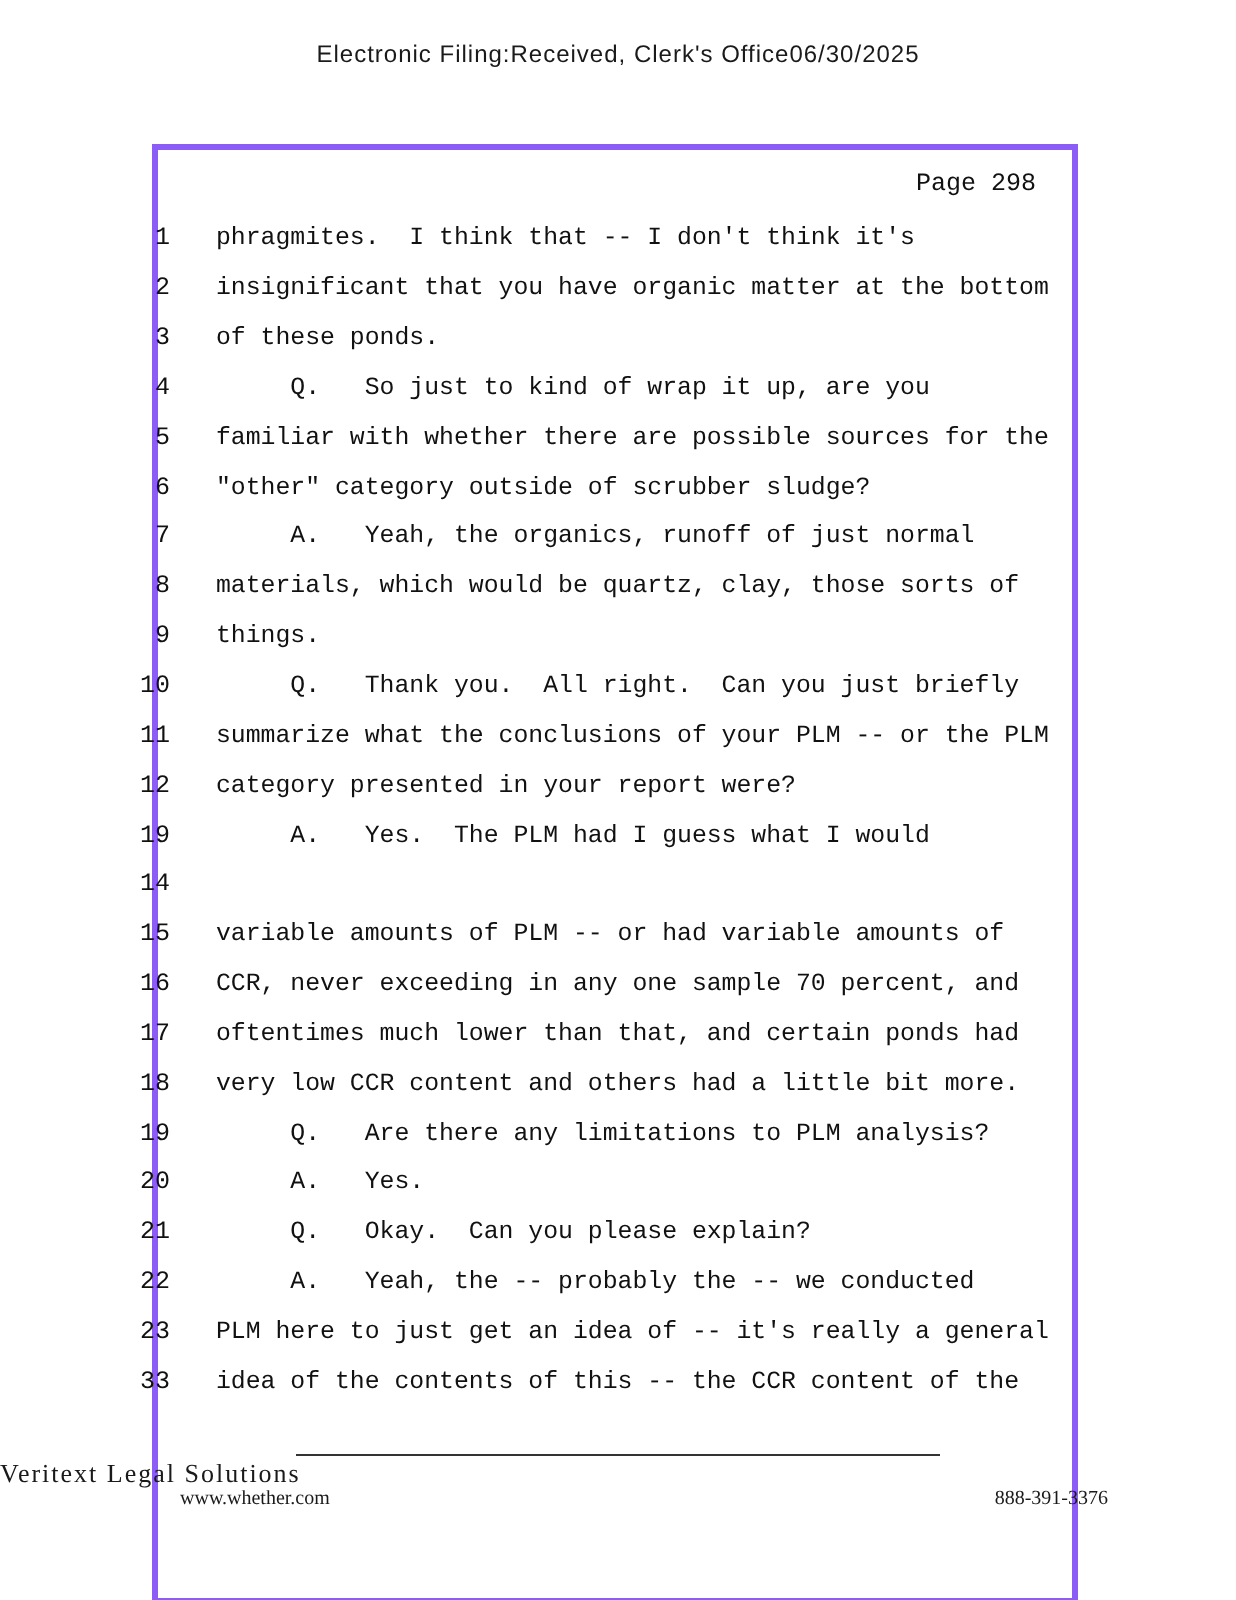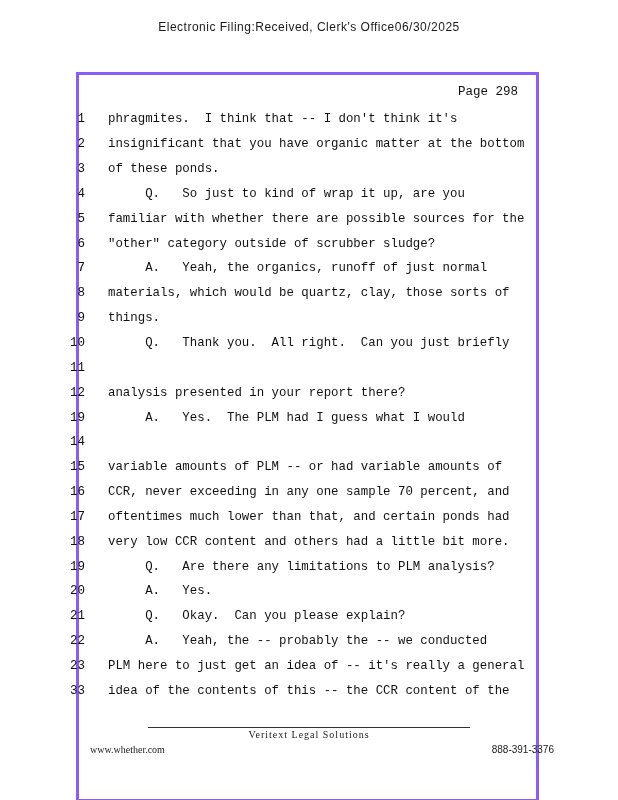--- a/index.html
+++ b/index.html
@@ -80,39 +80,39 @@
     left: 148px;
     top: 727px;
     width: 322px;
     border-top: 1px solid #333;
   }
   .footer-brand {
     position: absolute;
     top: 729px;
     left: 0;
     width: 100%;
-    text-align: center;
+    text-align: left;
     font-family: "Liberation Serif", serif;
-    font-size: 10px;
+    font-size: 13px;
     letter-spacing: 1px;
     color: #1a1a1a;
   }
   .footer-website {
     position: absolute;
     left: 90px;
     top: 744px;
     font-family: "Liberation Serif", serif;
     font-size: 10px;
     color: #1a1a1a;
   }
   .footer-phone {
     position: absolute;
     right: 64px;
     top: 744px;
-    font-family: Liberation Sans, sans-serif;
+    font-family: Liberation Serif, serif;
     font-size: 10px;
     color: #1a1a1a;
   }
 </style>
 </head>
 <body>
 
 <div class="efile-header">
   <span>Electronic Filing:</span>
   <span>Received, Clerk's Office</span>
@@ -159,24 +159,25 @@
     <div class="line-row">
       <span class="line-num">9</span>
       <span class="line-text">things.</span>
     </div>
     <div class="line-row">
       <span class="line-num">10</span>
       <span class="line-text">     Q.   Thank you.  All right.  Can you just briefly</span>
     </div>
     <div class="line-row">
       <span class="line-num">11</span>
+      <span class="line-text">summarize what the conclusions of your PLM -- or the PLM</span>
     </div>
     <div class="line-row">
       <span class="line-num">12</span>
-      <span class="line-text">analysis presented in your report there?</span>
+      <span class="line-text">category presented in your report were?</span>
     </div>
     <div class="line-row">
       <span class="line-num">19</span>
       <span class="line-text">     A.   Yes.  The PLM had I guess what I would</span>
     </div>
     <div class="line-row">
       <span class="line-num">14</span>
     </div>
     <div class="line-row">
       <span class="line-num">15</span>

